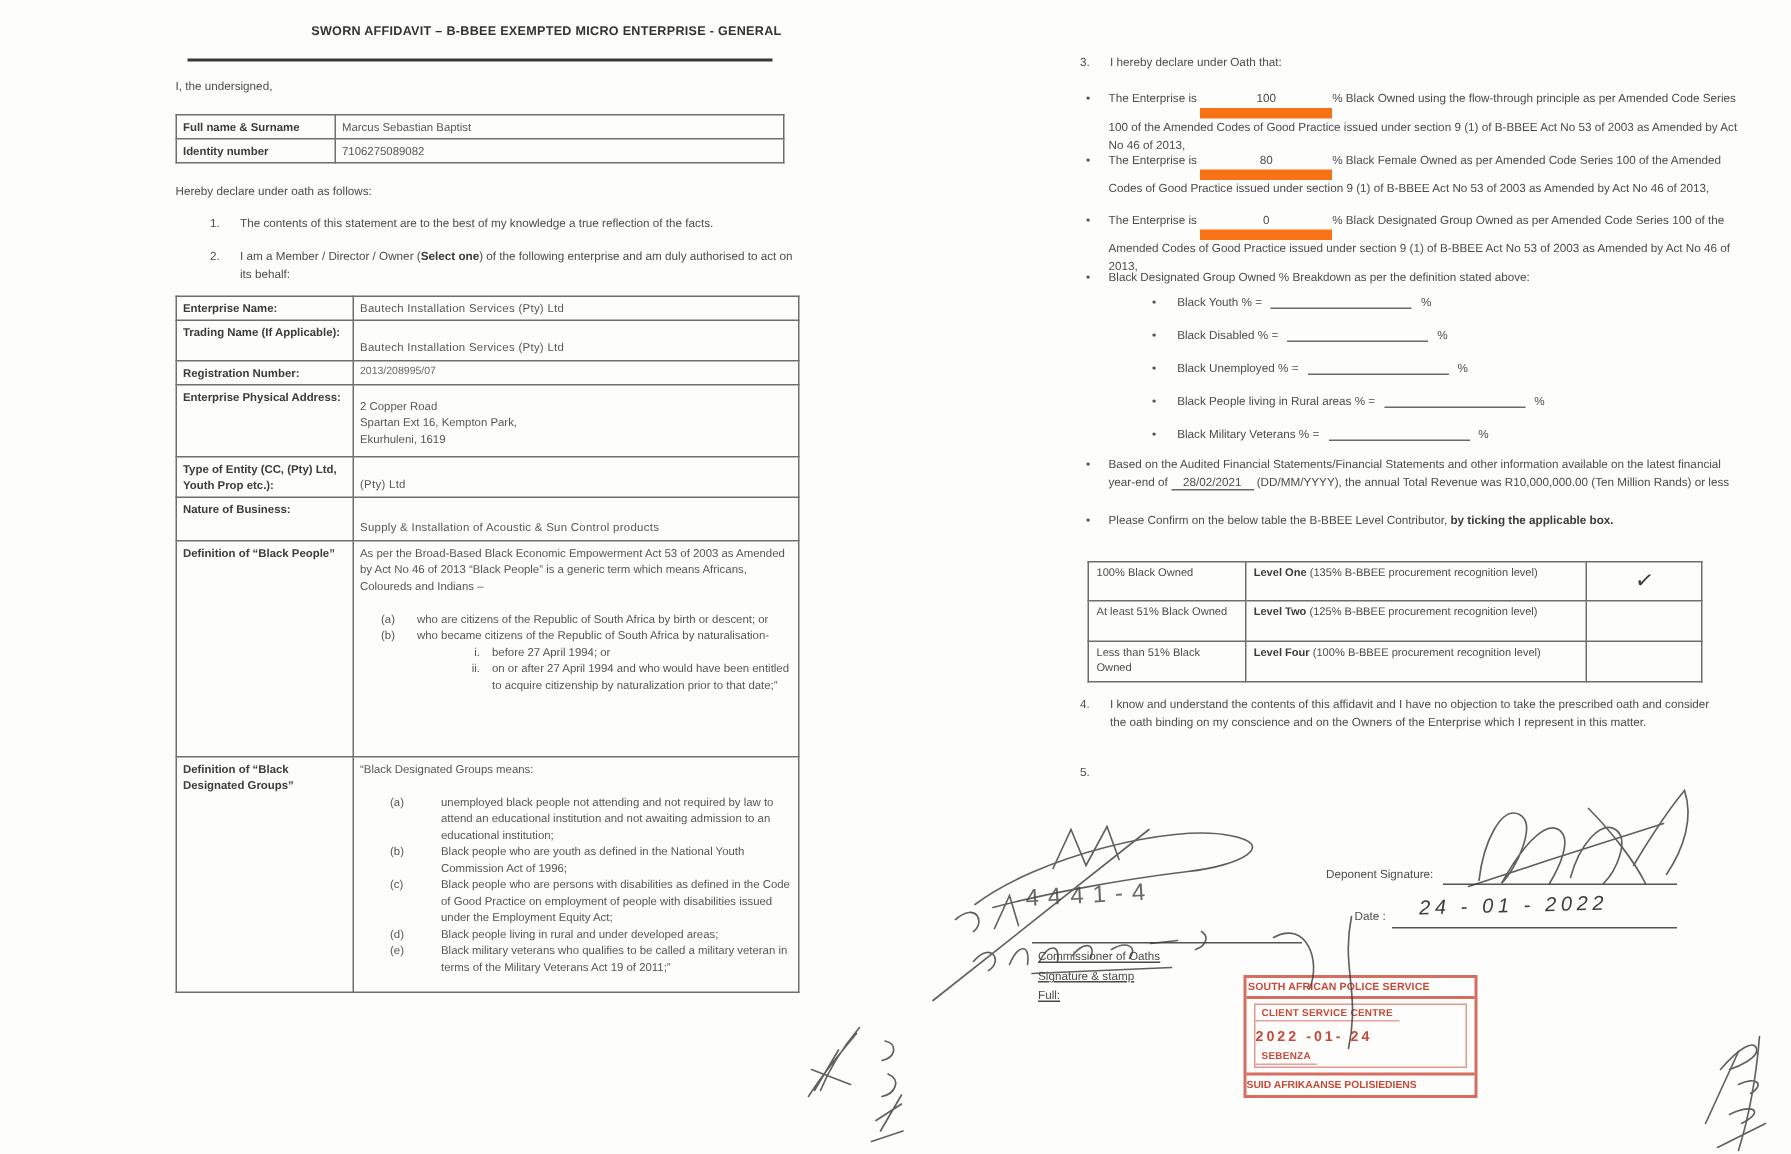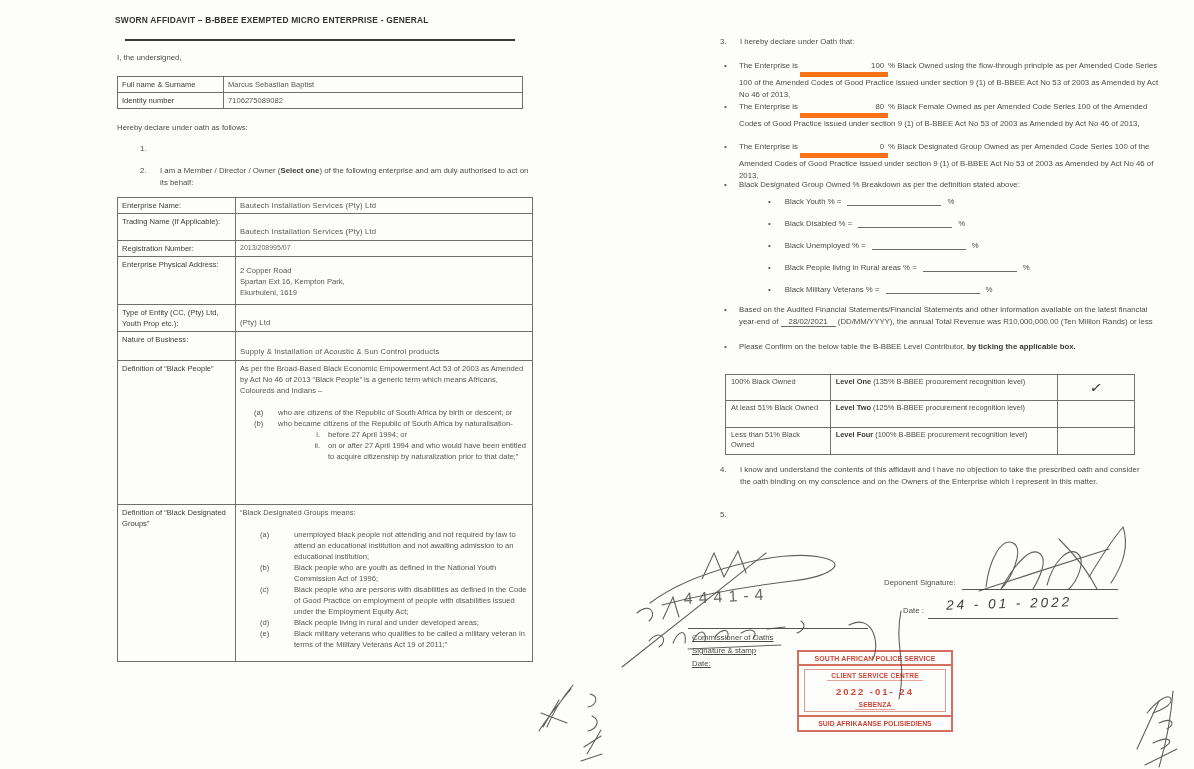--- a/index.html
+++ b/index.html
@@ -8,33 +8,33 @@
     position:relative;
     background:#fdfdfc;
     font-family:"Liberation Sans", sans-serif;
     color:#4c4c4c;
     overflow:hidden;
   }
   .abs { position:absolute; }
   .b { font-weight:bold; color:#3b3b3b; }
 
   
-  .title { font-size:8.4px; font-weight:bold; color:#333; text-align:left; letter-spacing:.2px; }
+  .title { font-size:8.4px; font-weight:bold; color:#333; text-align:right; letter-spacing:.2px; }
   .titlerule { height:2px; background:#3a3a3a; }
   .body-sm { font-size:7.8px; line-height:1.5; }
 
   table { border-collapse:collapse; }
   .doc-table td {
     border:1px solid #6f6f6f;
     padding:2px 4px;
     vertical-align:top;
     font-size:7.6px;
     line-height:1.45;
   }
-  .doc-table td.lbl { font-weight:normal; color:#3b3b3b; }
+  .doc-table td.lbl { font-weight:bold; color:#3b3b3b; }
   .doc-table td.val { color:#565656; }
   .val-big { font-size:8.6px; letter-spacing:.2px; }
   .vb { vertical-align:bottom !important; padding-bottom:3px !important; }
   .pre { white-space:pre-line; font-size:8px; line-height:1.35;margin-top:34px; }
 
   .deftd { font-size:7.4px; line-height:1.62; color:#555; }
   .li { display:flex; gap:8px; }
   .li .mk { flex:0 0 16px; }
   .li.first { margin-top:11px; }
   .li.sub { margin-left:66px; }
@@ -42,40 +42,40 @@
   .dg .li { margin-left:20px; }
   .dg .li .mk { flex:0 0 26px; }
 
   .numitem { display:flex; gap:10px; font-size:7.8px; line-height:1.5; }
   .numitem .n { flex:0 0 10px; }
 
   
   .bullet { display:flex; gap:9px; font-size:7.8px; line-height:1.55; }
   .bullet .dot { flex:0 0 6px; font-size:8px; color:#555; }
   .fill {
-    display:inline-block; min-width:88px; text-align:right;
-    border-bottom:5px solid #f97316; padding:0 4px; color:#4a4a4a;
+    display:inline-block; min-width:88px; text-align:center;
+    border-bottom:7px solid #f97316; padding:0 4px; color:#4a4a4a;
   }
   .fill2 { border-bottom:1px solid #6a6a6a; padding:0 8px; }
   .pr { display:flex; align-items:flex-end; gap:6px; font-size:7.8px; }
   .pr .dot { font-size:8px; color:#555; margin-right:8px; }
   .blank { display:inline-block; width:94px; border-bottom:1px solid #6a6a6a; height:9px; }
 
   .lvl-table td { border:1px solid #6f6f6f; padding:2px 5px; font-size:7.4px; line-height:1.4; vertical-align:top; color:#4c4c4c; }
   .tickwrap { text-align:center; vertical-align:middle !important; }
   .tick { display:inline-block; font-size:15px; color:#3c3c3c; transform:rotate(8deg); }
 
   .sigline { height:1px; background:#555; }
   .hwdate {
     font-size:13.5px; letter-spacing:3px; color:#3d3d3d;
     font-style:italic; transform:rotate(-1.5deg); white-space:nowrap;
   }
   .ulab { font-size:7.8px; color:#4a4a4a; text-decoration:underline; line-height:13px; white-space:nowrap; }
 
-  .stamp { border:2px solid rgba(203,72,56,.8); color:#cb4838; text-align:center; background:rgba(255,255,255,0); }
+  .stamp { border:2px solid rgba(203,72,56,.8); color:#cb4838; text-align:left; background:rgba(255,255,255,0);margin-left:32px; }
   .s1 { font-size:7px; font-weight:bold; padding:3px 1px 2px; border-bottom:2px solid rgba(203,72,56,.8); letter-spacing:.1px; white-space:nowrap; }
   .sinner { margin:3px 5px; border:1px solid rgba(203,72,56,.55); padding:2px 0 1px; }
   .s2 { font-size:6.6px; font-weight:bold; letter-spacing:.2px; }
   .s2u { border-bottom:1px solid rgba(203,72,56,.5); display:inline-block; padding:0 4px 1px; }
   .sdate { font-size:9.5px; font-weight:bold; letter-spacing:2px; padding:5px 0 4px; }
   .s5 { font-size:6.9px; font-weight:bold; padding:3px 0; border-top:2px solid rgba(203,72,56,.8); white-space:nowrap; }
 </style>
 </head>
 <body>
 
@@ -98,20 +98,21 @@
     <td class="lbl">Identity number</td>
     <td class="val">7106275089082</td>
   </tr>
 </tbody>
   </table>
 
 <div class="abs body-sm" style="left:117px;top:122px">Hereby declare under oath as follows:</div>
 
 <div class="abs numitem" style="left:140px;top:143px;width:400px">
   <span class="n">1.</span>
+  <span>The contents of this statement are to the best of my knowledge a true reflection of the facts.</span>
 </div>
 <div class="abs numitem" style="left:140px;top:165px;width:398px">
   <span class="n">2.</span>
   <span><span>I am a Member / Director / Owner (</span><span class="b">Select one</span><span>) of the following enterprise and am duly authorised to act on its behalf:</span></span>
 </div>
 
 <table class="abs doc-table" style="left:117px;top:197px;width:416px">
   <colgroup>
       <col style="width:118px">
       <col>
@@ -292,21 +293,21 @@
 <div class="abs body-sm" style="left:884px;top:577px">Deponent Signature:</div>
 <div class="abs sigline" style="left:962px;top:589px;width:156px"></div>
 <div class="abs body-sm" style="left:903px;top:605px">Date :</div>
 <div class="abs sigline" style="left:928px;top:618px;width:190px"></div>
 <div class="abs hwdate" style="left:946px;top:596px">24 - 01 - 2022</div>
 
 <div class="abs sigline" style="left:688px;top:628px;width:180px"></div>
 <div class="abs" style="left:692px;top:631px">
   <div class="ulab">Commissioner of Oaths</div>
   <div class="ulab">Signature &amp; stamp</div>
-  <div class="ulab">Date:</div>
+  <div class="ulab">Full:</div>
 </div>
 
 <div class="abs stamp" style="left:797px;top:650px;width:156px">
   <div class="s1">SOUTH AFRICAN POLICE SERVICE</div>
   <div class="sinner">
     <div class="s2"><span class="s2u">CLIENT SERVICE CENTRE</span></div>
     <div class="sdate">2022 -01- 24</div>
     <div class="s2"><span class="s2u">SEBENZA</span></div>
   </div>
   <div class="s5">SUID AFRIKAANSE POLISIEDIENS</div>

